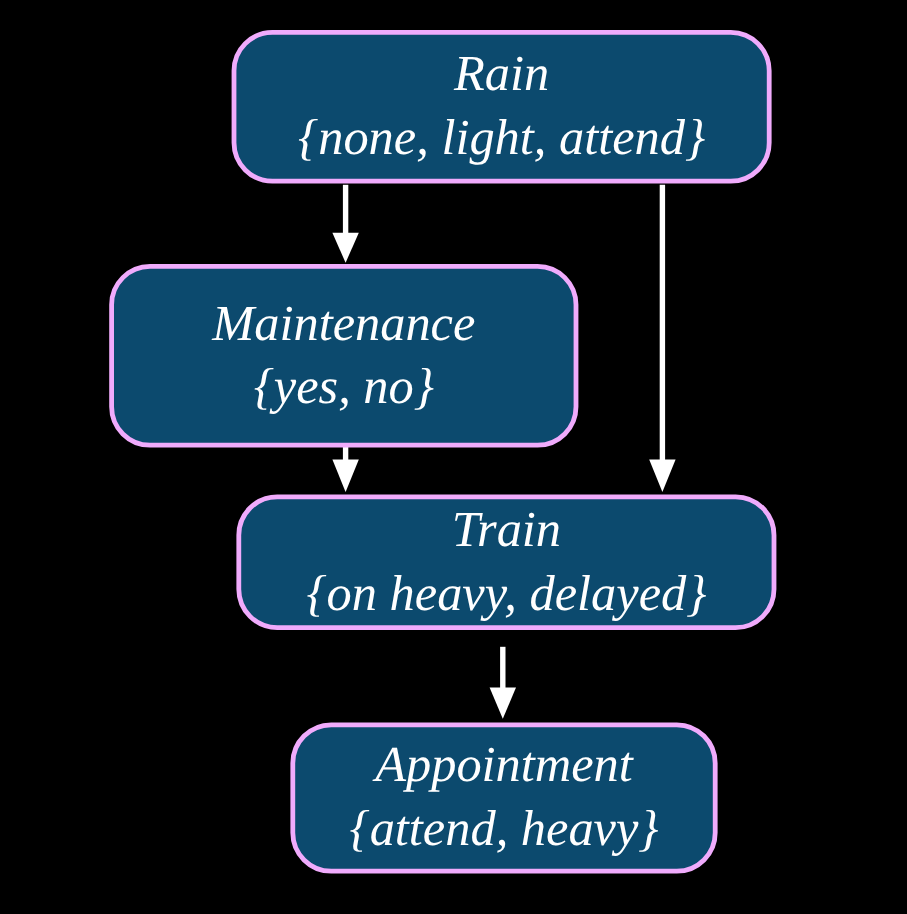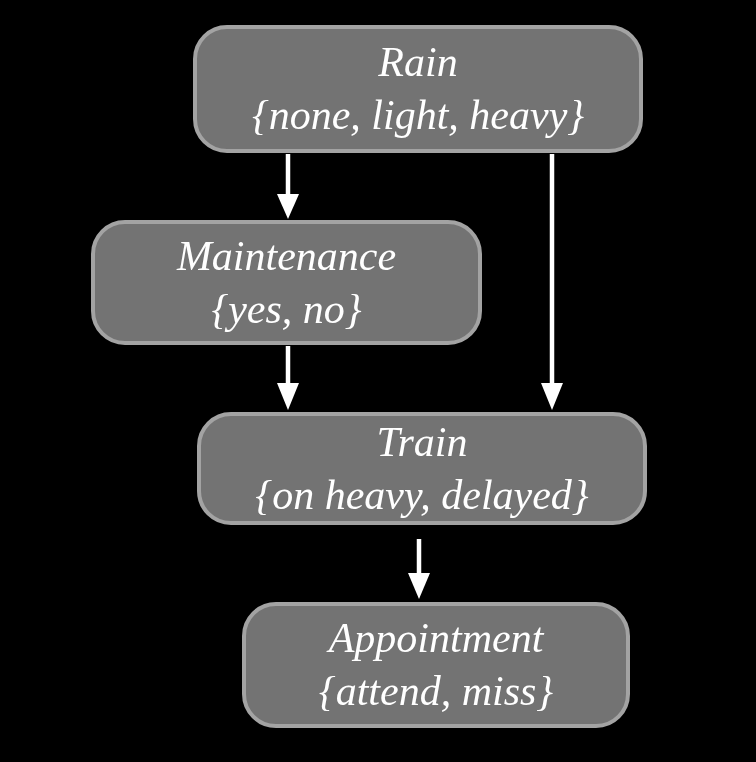--- a/index.html
+++ b/index.html
@@ -19,41 +19,41 @@
     position: absolute;
     left: 0;
     top: 0;
     width: 756px;
     height: 762px;
     pointer-events: none;
   }
   .node {
     position: absolute;
     box-sizing: border-box;
-    border: 4px solid #a3a3a3;
+    border: 4px solid #f0abfc;
     border-radius: 34px;
-    background: #737373;
+    background: #0c4a6e;
     color: #ffffff;
     font-style: italic;
     text-align: left;
     display: flex;
     flex-direction: column;
     align-items: center;
     justify-content: center;
   }
   .node .node-label,
   .node .node-states {
     font-size: 42px;
     line-height: 1.26;
     white-space: nowrap;
   }
   #node-rain        { left: 193px; top: 25px;  width: 450px; height: 128px; }
-  #node-maintenance { left: 91px;  top: 220px; width: 391px; height: 125px; }
+  #node-maintenance { left: 91px;  top: 220px; width: 391px; height: 153px; }
   #node-train       { left: 197px; top: 412px; width: 450px; height: 113px; }
-  #node-appointment { left: 242px; top: 602px; width: 388px; height: 126px; }
+  #node-appointment { left: 242px; top: 602px; width: 356px; height: 126px; }
 </style>
 </head>
 <body>
 
 <div class="canvas">
 
   <svg class="edge-layer" viewBox="0 0 756 762" xmlns="http://www.w3.org/2000/svg">
 
     <g>
       <line x1="288" y1="154" x2="288" y2="196" stroke="#ffffff" stroke-width="4.5"></line>
@@ -71,31 +71,31 @@
     </g>
 
     <g>
       <line x1="419" y1="539" x2="419" y2="575" stroke="#ffffff" stroke-width="4.5"></line>
       <polygon points="408,573 430,573 419,599" fill="#ffffff"></polygon>
     </g>
   </svg>
 
   <div class="node" id="node-rain">
     <span class="node-label">Rain</span>
-    <span class="node-states">{none, light, heavy}</span>
+    <span class="node-states">{none, light, attend}</span>
   </div>
 
   <div class="node" id="node-maintenance">
     <span class="node-label">Maintenance</span>
     <span class="node-states">{yes, no}</span>
   </div>
 
   <div class="node" id="node-train">
     <span class="node-label">Train</span>
     <span class="node-states">{on heavy, delayed}</span>
   </div>
 
   <div class="node" id="node-appointment">
     <span class="node-label">Appointment</span>
-    <span class="node-states">{attend, miss}</span>
+    <span class="node-states">{attend, heavy}</span>
   </div>
 
 </div>
 
 </body></html>

